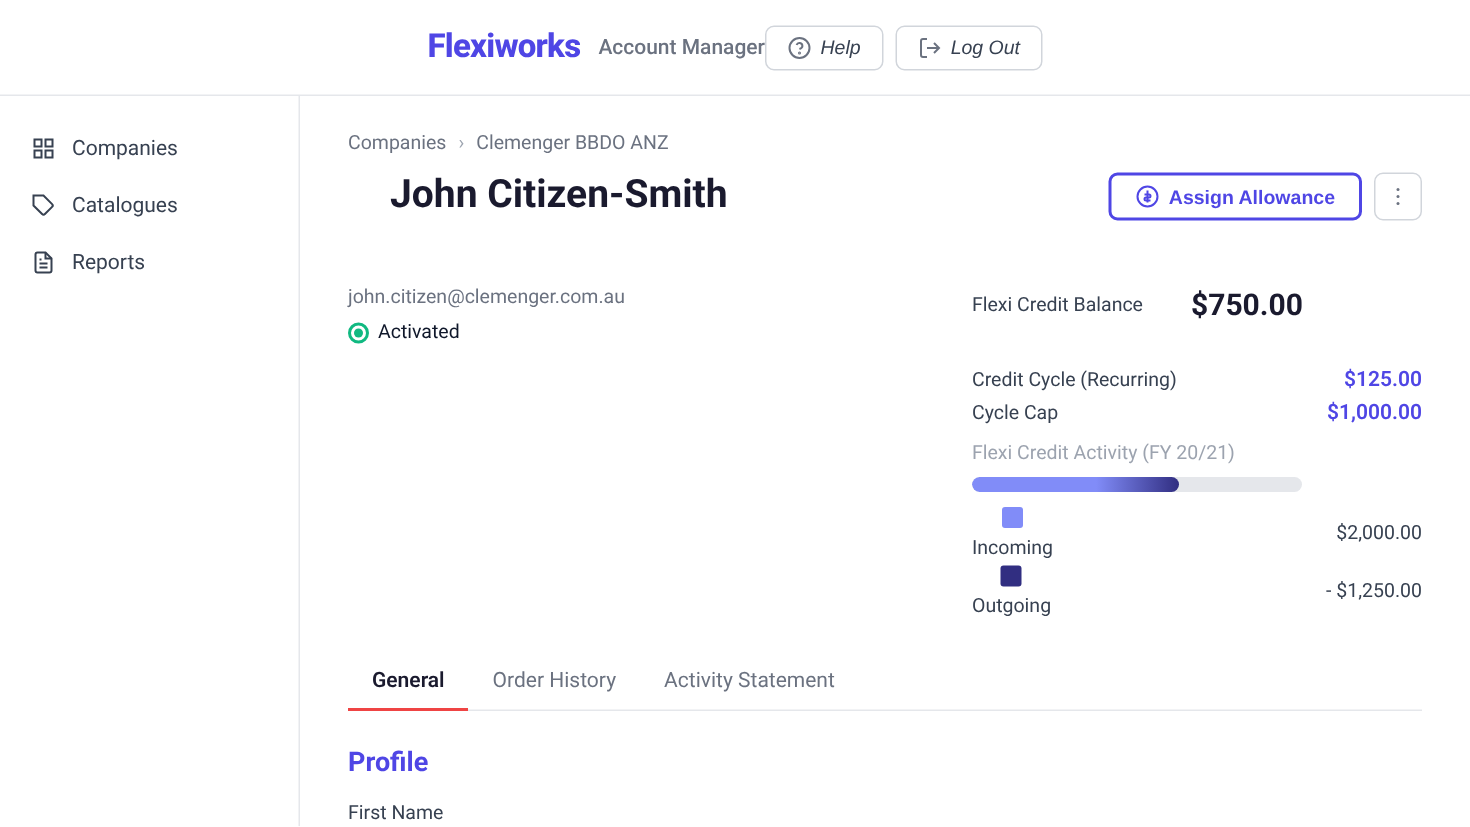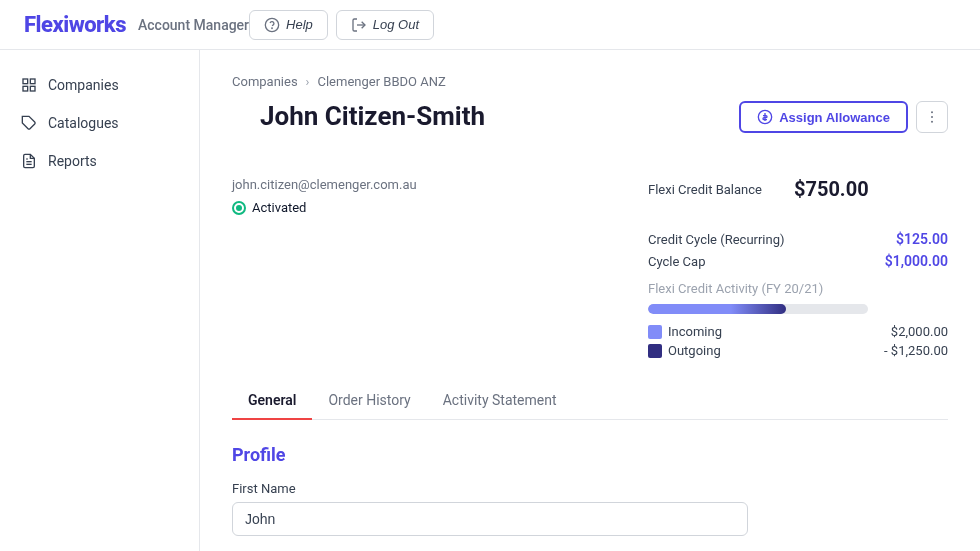--- a/index.html
+++ b/index.html
@@ -1,19 +1,19 @@
 <!DOCTYPE html>
 <html><head>
   <meta charset="utf-8">
   <style>
     * { box-sizing: border-box; margin: 0; padding: 0; }
     body { font-family: -apple-system, BlinkMacSystemFont, 'Segoe UI', Roboto, sans-serif; font-size: 14px; color: #333; background: #fff; display: flex; flex-direction: column; height: 551px; overflow: hidden; }
 
     
-    .header { display: flex; align-items: center; justify-content: flex-start; padding: 0 24px; height: 50px; border-bottom: 1px solid #e5e7eb; background: #fff; }
+    .header { display: flex; align-items: center; justify-content: center; padding: 0 24px; height: 64px; border-bottom: 1px solid #e5e7eb; background: #fff; }
     .header-left { display: flex; align-items: center; gap: 12px; }
     .logo-text { font-size: 22px; font-weight: 800; color: #1a1a2e; letter-spacing: -0.5px; }
     .logo-text span { color: #4f46e5; }
     .app-name { font-size: 14px; color: #6b7280; font-weight: 500; }
     .header-right { display: flex; align-items: center; gap: 8px; }
     .header-btn { display: flex; align-items: center; gap: 6px; padding: 6px 14px; border: 1px solid #d1d5db; border-radius: 6px; background: #fff; cursor: pointer; font-size: 13px; color: #374151; font-style: italic; }
 
     
     .layout { display: flex; flex: 1; overflow: hidden; }
 
@@ -57,21 +57,21 @@
 
     
     .activity-section { margin-top: 12px; }
     .activity-title { font-size: 13px; color: #374151; margin-bottom: 8px; }
     .activity-title span { color: #9ca3af; font-weight: 400; }
     .progress-bar-container { height: 10px; background: #e5e7eb; border-radius: 5px; overflow: hidden; margin-bottom: 10px; width: 220px; }
     .progress-bar-fill { height: 100%; background: linear-gradient(to right, #818cf8 60%, #312e81 100%); border-radius: 5px; width: 62.5%; }
     .legend { display: flex; flex-direction: column; gap: 4px; }
     .legend-row { display: flex; align-items: center; justify-content: space-between; font-size: 13px; color: #374151; gap: 60px; }
     .legend-dot { width: 14px; height: 14px; border-radius: 2px; flex-shrink: 0; }
-    .legend-label { display: flex; align-items: center; gap: 6px; }
+    .legend-label { display: flex; align-items: center; gap: 6px; flex-direction: column; }
 
     
     .tabs { display: flex; gap: 0; border-bottom: 1px solid #e5e7eb; margin-bottom: 24px; }
     .tab { padding: 10px 16px; font-size: 14px; color: #6b7280; cursor: pointer; border-bottom: 2px solid transparent; margin-bottom: -1px; }
     .tab.active { color: #1a1a2e; font-weight: 600; border-bottom-color: #ef4444; }
 
     
     .form-section-title { font-size: 18px; font-weight: 700; color: #4f46e5; margin-bottom: 16px; }
     .form-group { margin-bottom: 16px; }
     .form-label { font-size: 13px; color: #374151; margin-bottom: 6px; display: block; }

